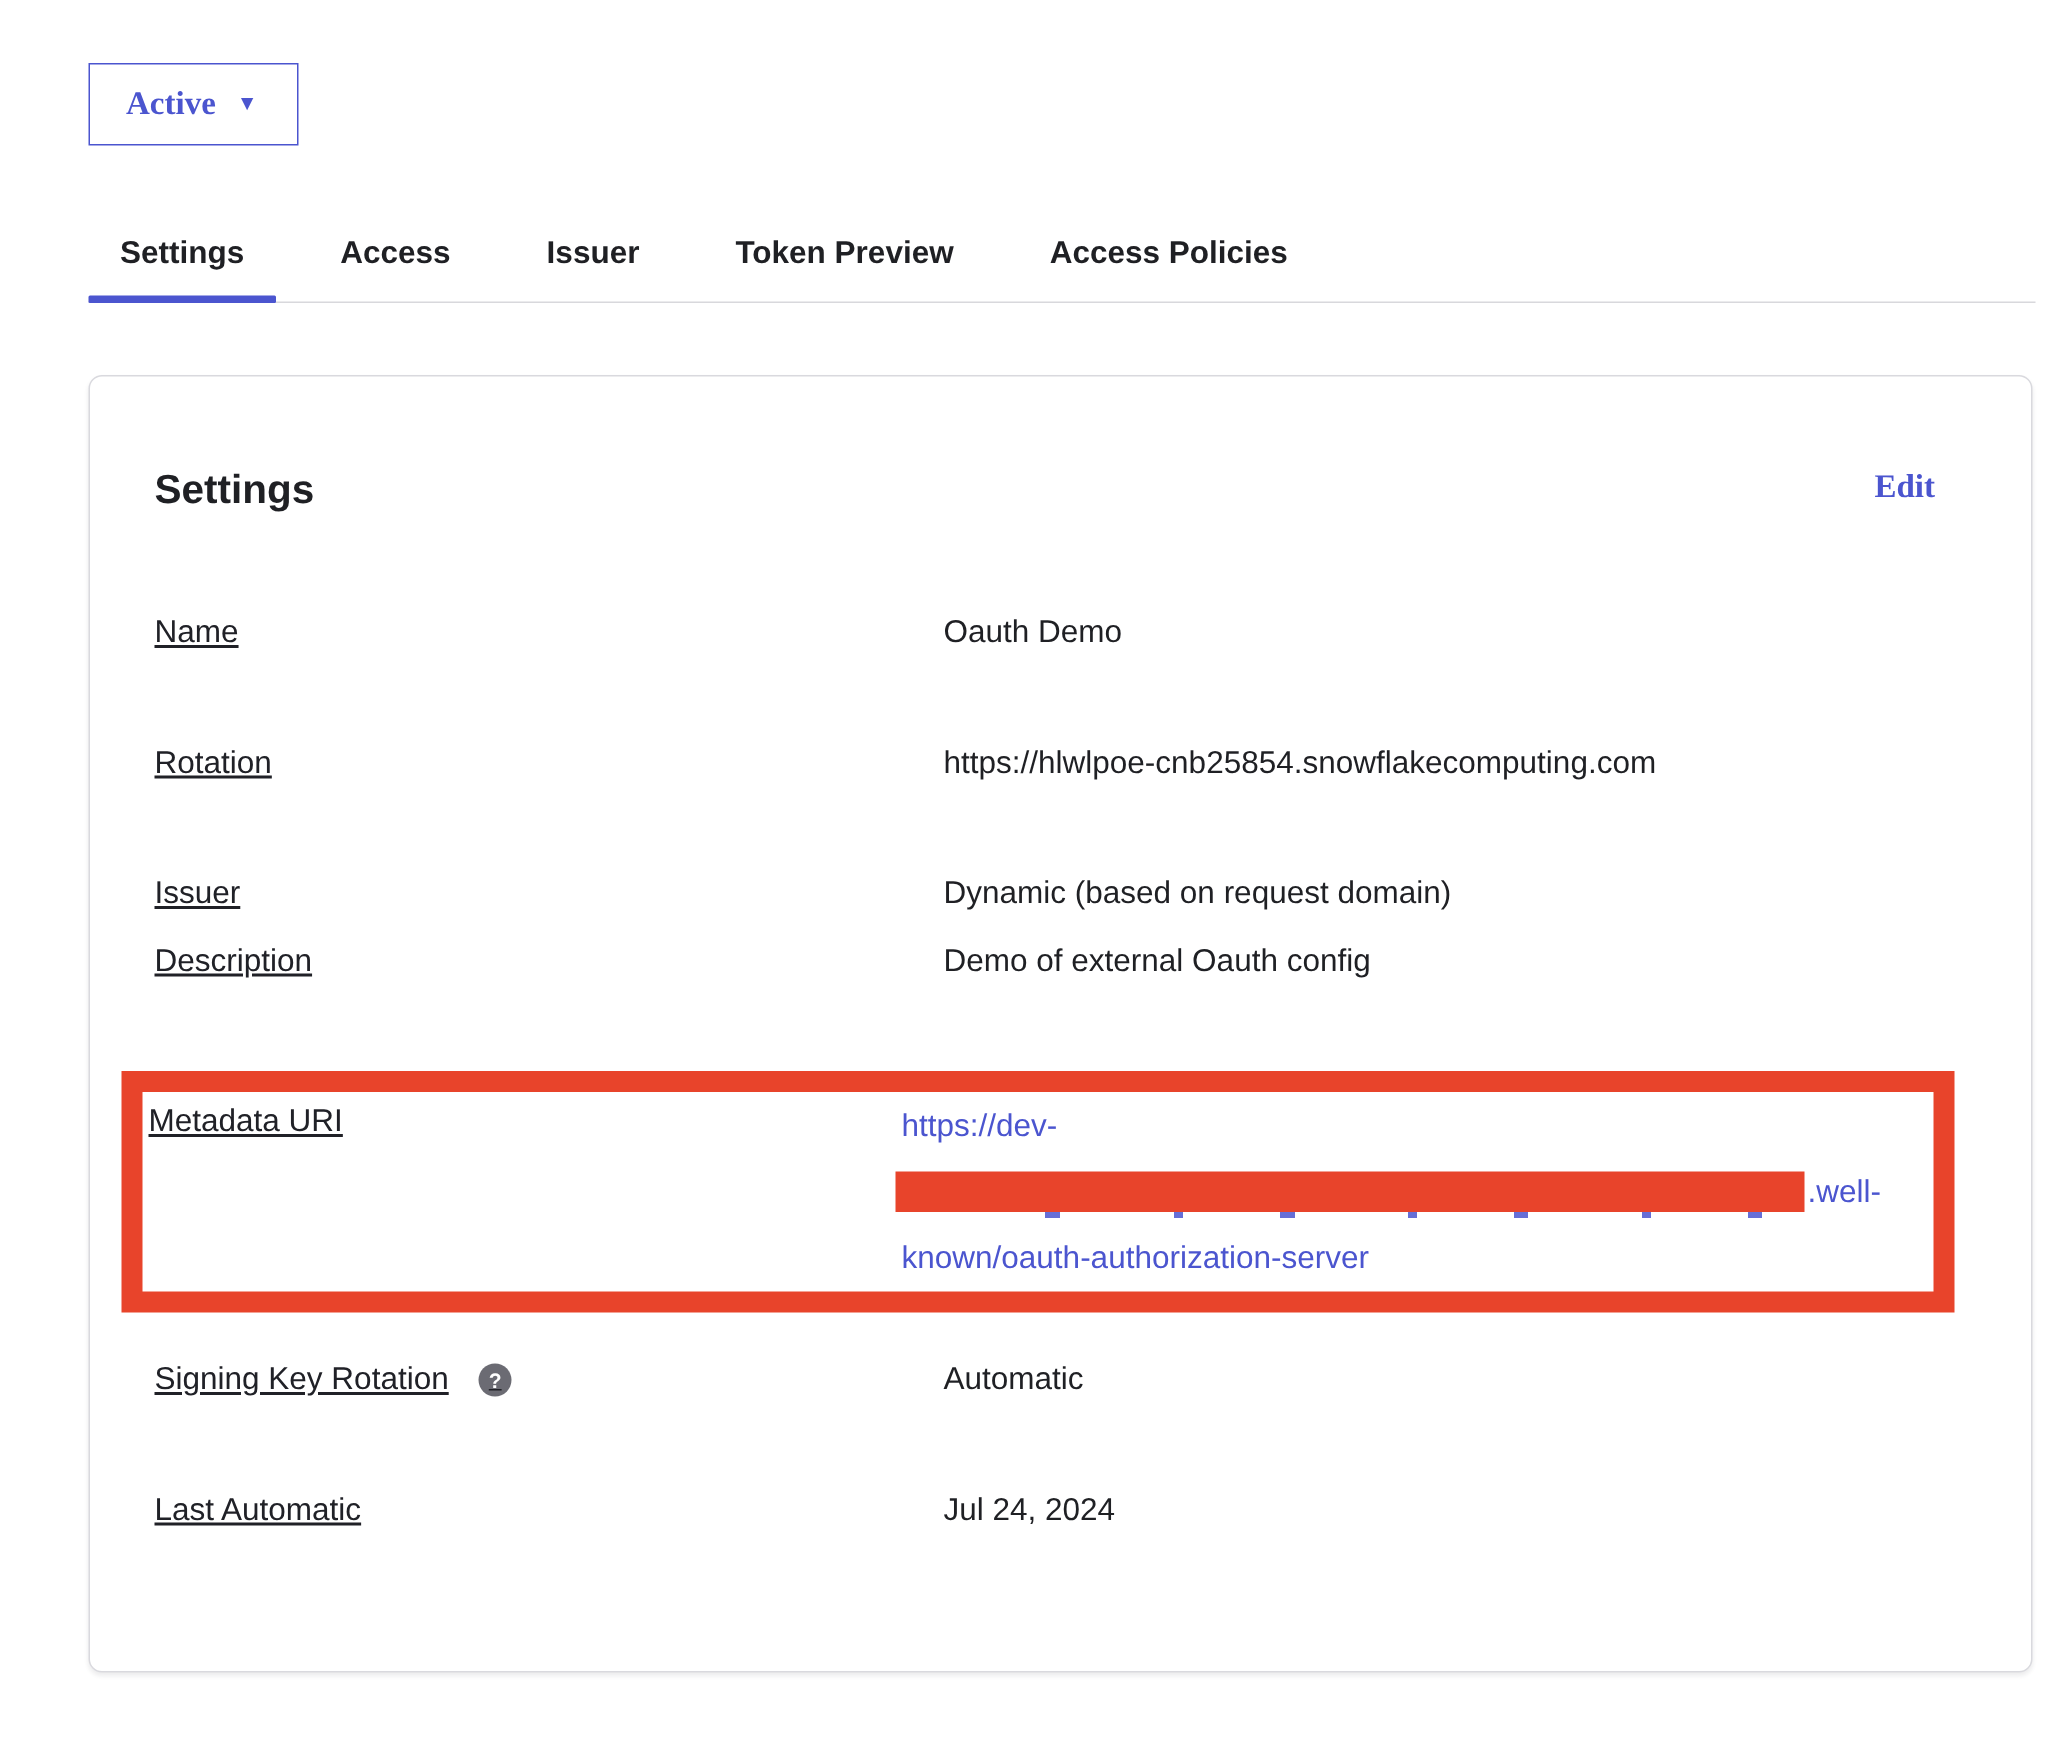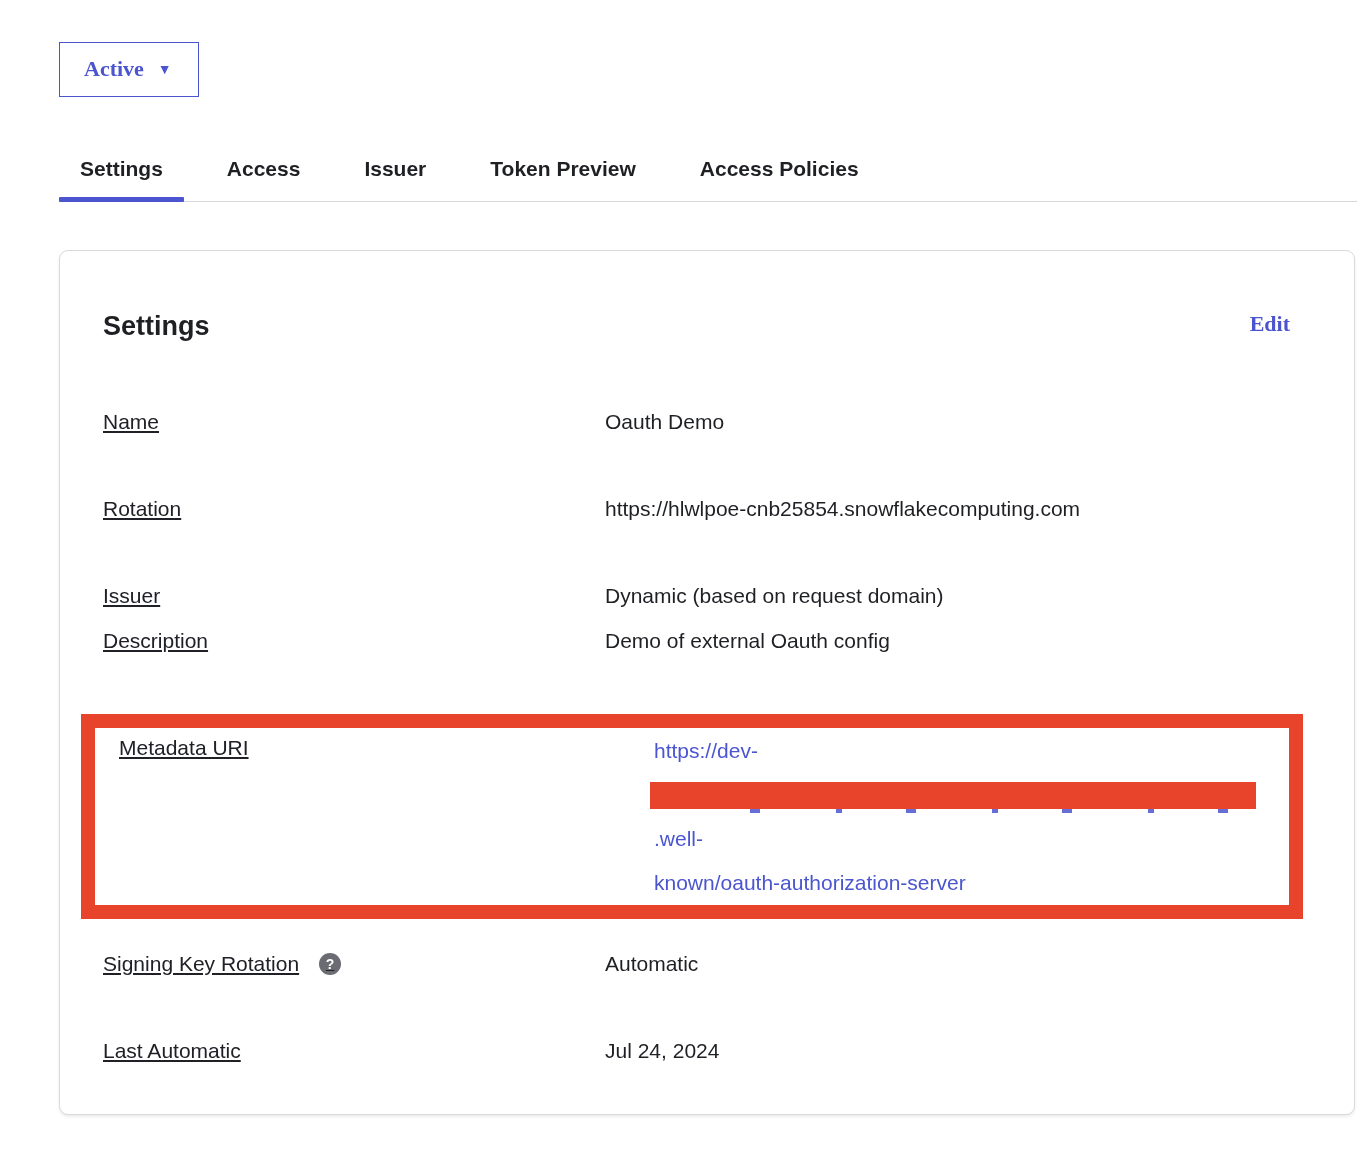--- a/index.html
+++ b/index.html
@@ -78,32 +78,31 @@
     color: #4b55cf;
     text-decoration: none;
     line-height: 30px;
     cursor: pointer;
     font-family: Liberation Serif, serif;
   }
 
   .rows { margin-top: 65px; }
   .row { display: flex; align-items: flex-start; font-size: 21px; line-height: 28px; margin-bottom: 59px; }
   .row-label { flex: 0 0 502px; color: #202127; display: flex; align-items: center; gap: 20px; text-decoration: underline; }
-  .row-value { color: #1f2024; }
+  .row-value { color: #1f2024; margin-left: 24px; }
   .row.issuer-row { margin-bottom: 17px; }
 
   
   .annotation-box {
     border: 14px solid #e8442b;
     margin: 0 -13px 31px -22px;
-    padding: 1px 0 0 24px;
+    padding: 1px 0 0 4px;
     display: flex;
     align-items: flex-start;
     font-size: 21px;
-    gap: 33px;
   }
   .annotation-box .row-label { padding-top: 5px; line-height: 28px; }
   .link-lines { line-height: 44px; color: #4b55cf; }
   .link-line a { color: #4b55cf; text-decoration: none; cursor: pointer; }
   .redaction {
     position: relative;
     display: inline-block;
     width: 606px;
     height: 27px;
     margin-left: -4px;

